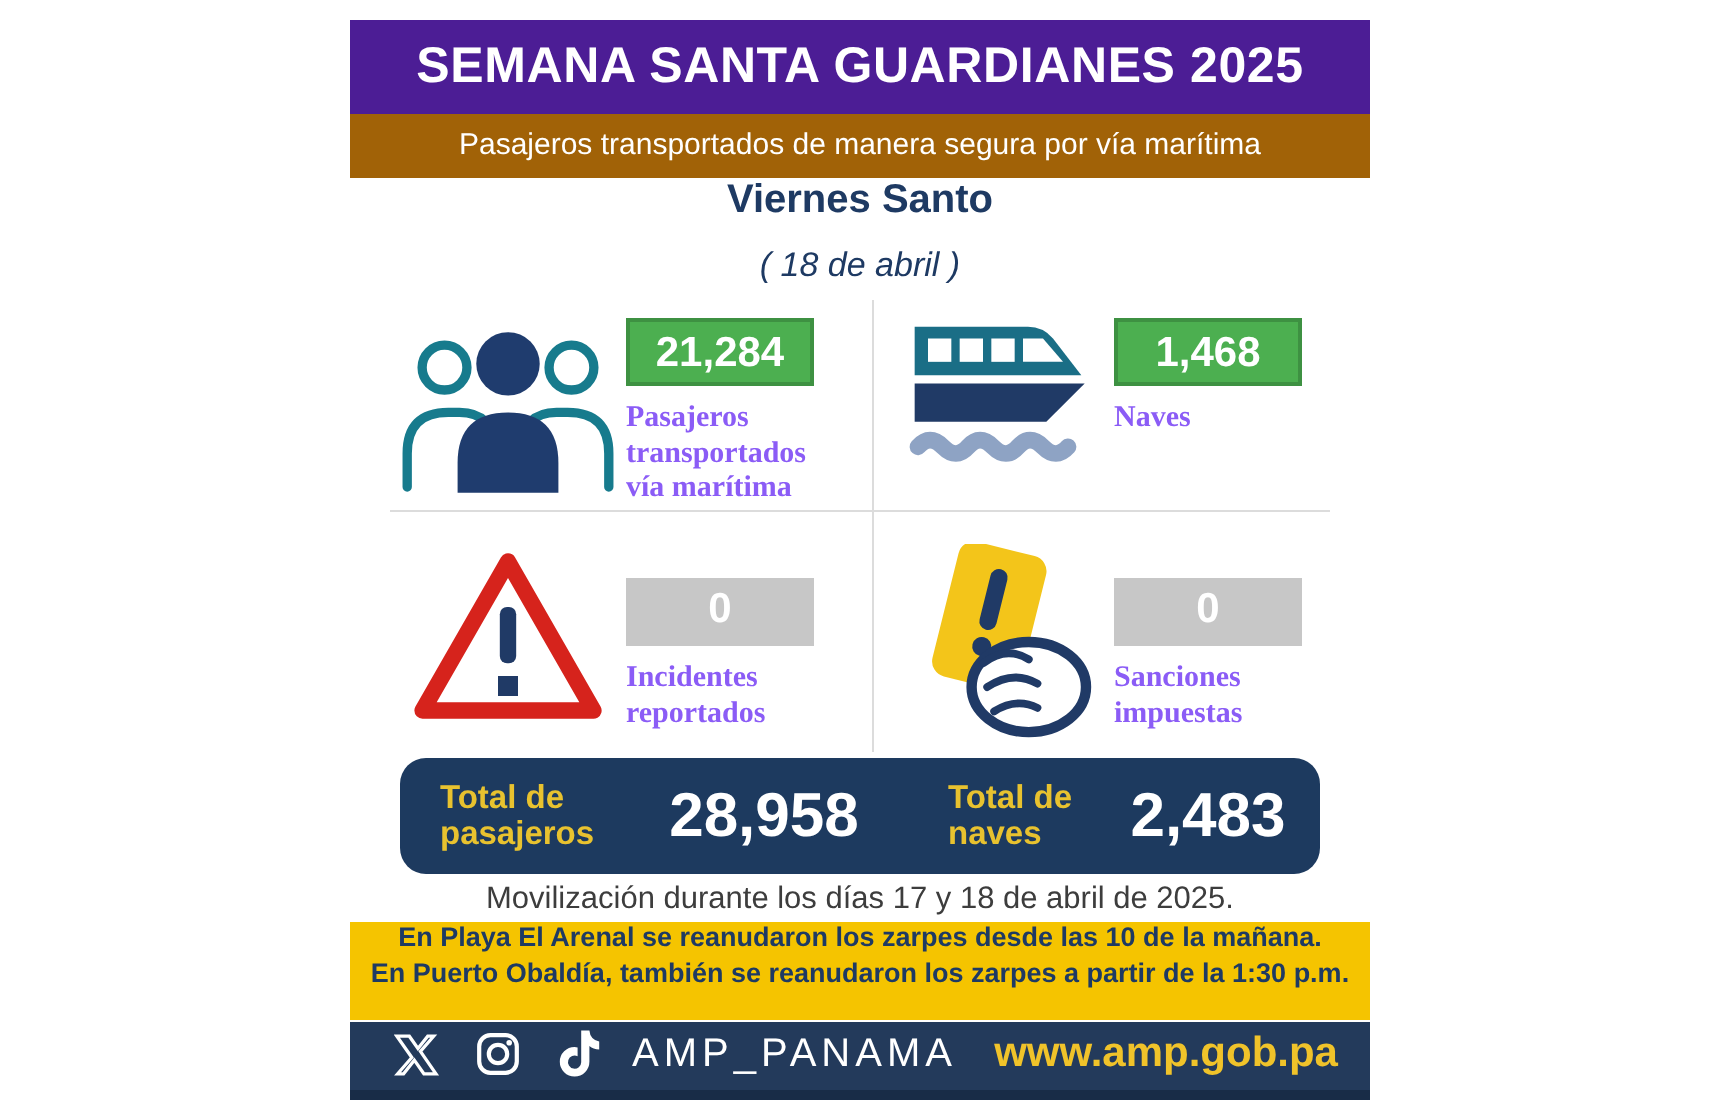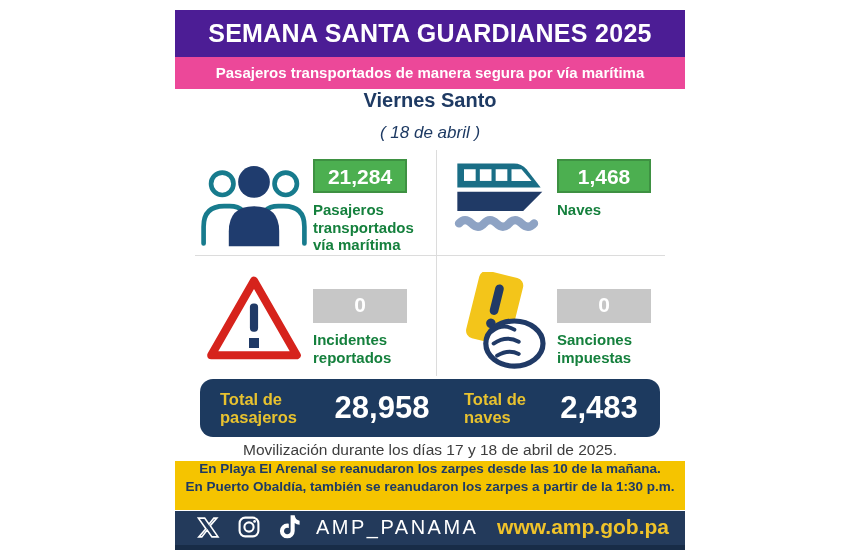--- a/index.html
+++ b/index.html
@@ -10,21 +10,21 @@
   .poster{position:absolute;left:175px;top:0;width:510px;height:550px;}
 
   
   .bar-title{
     position:absolute;left:0;top:10px;width:510px;height:47px;
     background:#4c1d95;color:#fff;font-weight:bold;font-size:25px;
     line-height:47px;text-align:center;letter-spacing:.3px;
   }
   .bar-subtitle{
     position:absolute;left:0;top:57px;width:510px;height:32px;
-    background:#ec4899;color:#fff;font-weight:bold;font-size:15px;
+    background:#a16207;color:#fff;font-weight:normal;font-size:15px;
     line-height:32px;text-align:center;
   }
 
   
   .day-title{
     position:absolute;left:0;top:89px;width:510px;text-align:center;
     color:#1e3a63;font-weight:bold;font-size:20px;
   }
   .day-date{
     position:absolute;left:0;top:123px;width:510px;text-align:center;
@@ -48,34 +48,34 @@
   .c4 .icon-wrap{width:106px;}
   .stat-col{flex:1;padding-top:9px;}
   .c3 .stat-col,.c4 .stat-col{padding-top:33px;}
   .value-box{
     width:94px;height:34px;line-height:32px;text-align:center;
     font-size:21px;font-weight:bold;color:#fff;box-sizing:border-box;
   }
   .value-box.green{background:#4caf50;border:2px solid #3e9142;}
   .value-box.gray{background:#c7c7c7;}
   .stat-label{
-    margin-top:8px;font-size:15px;font-weight:bold;color:#15803d;
-    line-height:1.18;max-width:112px;
+    margin-top:8px;font-size:15px;font-weight:bold;color:#8b5cf6;
+    line-height:1.18;max-width:112px;font-family:Liberation Serif, serif;
   }
 
   
   .totals{
     position:absolute;left:25px;top:379px;width:460px;height:58px;
     background:#1d3a5f;border-radius:13px;display:flex;align-items:center;
     box-sizing:border-box;padding:0 14px 0 20px;
   }
   .total-label{
     color:#e8c22f;font-weight:bold;font-size:16.5px;line-height:1.12;width:98px;
   }
-  .total-label.second{width:88px;margin-left:18px;}
+  .total-label.second{width:88px;margin-left:28px;}
   .total-value{color:#fff;font-weight:bold;font-size:31px;text-align:center;}
   .total-value.first{width:128px;}
   .total-value.second{flex:1;}
 
   
   .mobilization{
     position:absolute;left:0;top:441px;width:510px;text-align:center;
     font-size:15.5px;color:#3d3d3d;
   }
   .alert-band{

